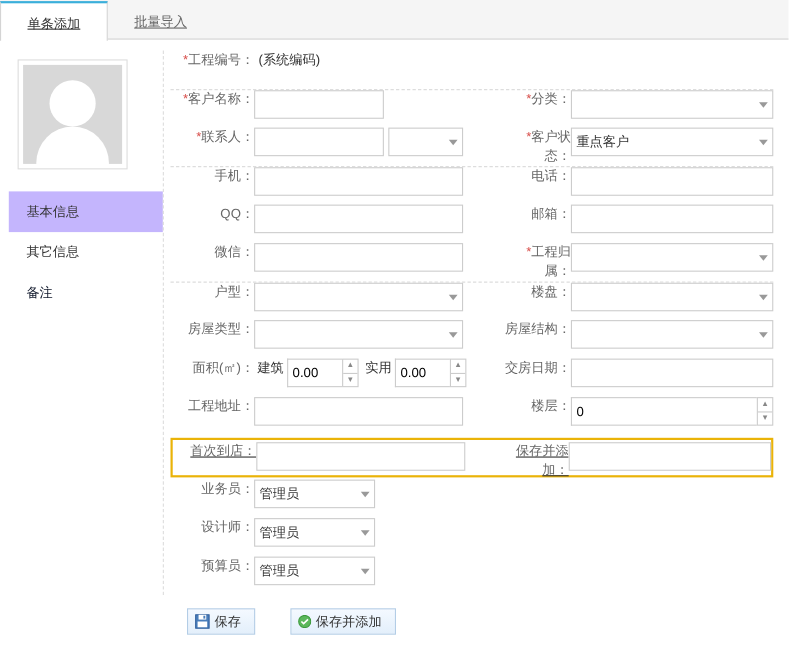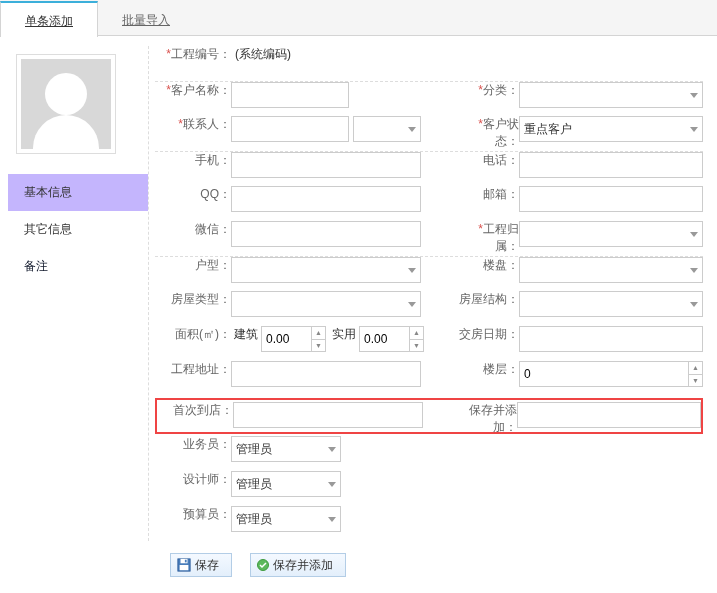--- a/index.html
+++ b/index.html
@@ -24,22 +24,22 @@
 .lbl.w2 { width: 62px; }
 .req { color: #d9534f; }
 .inp { height: 26px; border: 1px solid #ccc; padding: 0 4px; font-size: 12px; color: #333; background: #fff; }
 .sel { height: 26px; border: 1px solid #ccc; background: #fff; display: flex; align-items: center; padding: 0 4px; position: relative; }
 .sel .caret { margin-left: auto; width: 0; height: 0; border-left: 4px solid transparent; border-right: 4px solid transparent; border-top: 5px solid #999; }
 .spin { display: flex; height: 26px; }
 .spin input { border: 1px solid #ccc; border-right: none; width: 50px; padding: 0 4px; font-size: 12px; }
 .spin-btns { display: flex; flex-direction: column; border: 1px solid #ccc; width: 15px; }
 .spin-btns span { flex: 1; display: flex; align-items: center; justify-content: center; font-size: 7px; color: #888; cursor: pointer; }
 .spin-btns span:first-child { border-bottom: 1px solid #ccc; }
-.hl-box { border: 2px solid #ef4444; padding: 2px 0; margin: 2px 0; }
-.footer { padding: 6px 0 12px 170px; display: flex; gap: 18px; }
+.hl-box { border: 2px solid #eab308; padding: 2px 0; margin: 2px 0; text-decoration: underline; }
+.footer { padding: 6px 0 12px 170px; display: flex; gap: 32px; }
 .btn { height: 24px; border: 1px solid #b3cde6; background: linear-gradient(#f4f9ff,#e3effb); padding: 0 12px 0 6px; display: flex; align-items: center; gap: 4px; cursor: pointer; font-size: 12px; color: #333; }
 .icon-save { width: 14px; height: 14px; }
 .icon-ok { width: 12px; height: 12px; }
 </style>
 </head>
 <body>
 
 <div class="tabs">
   <div class="tab active">单条添加</div>
   <div class="tab">批量导入</div>

